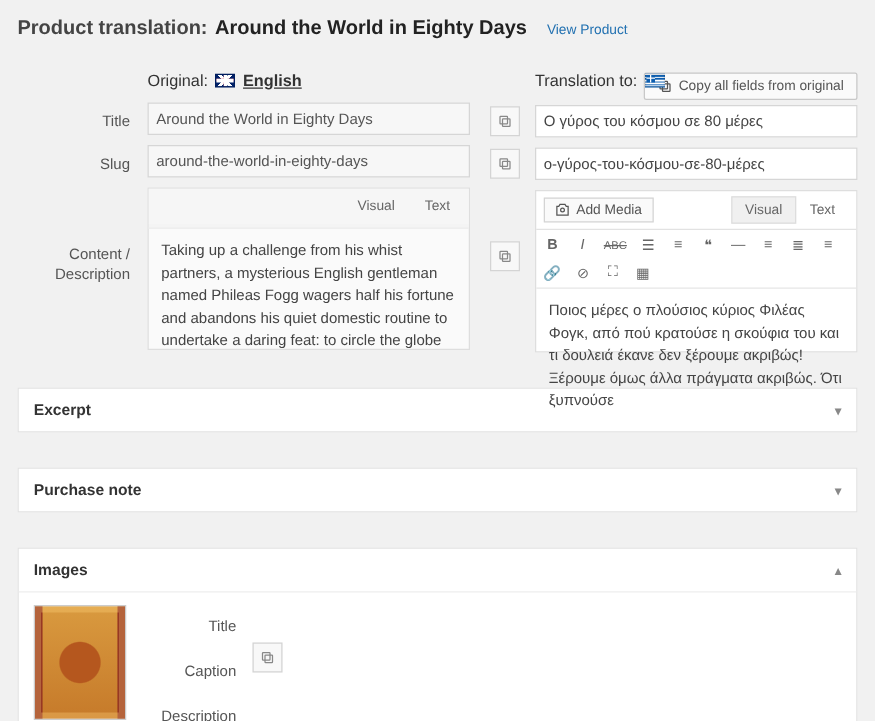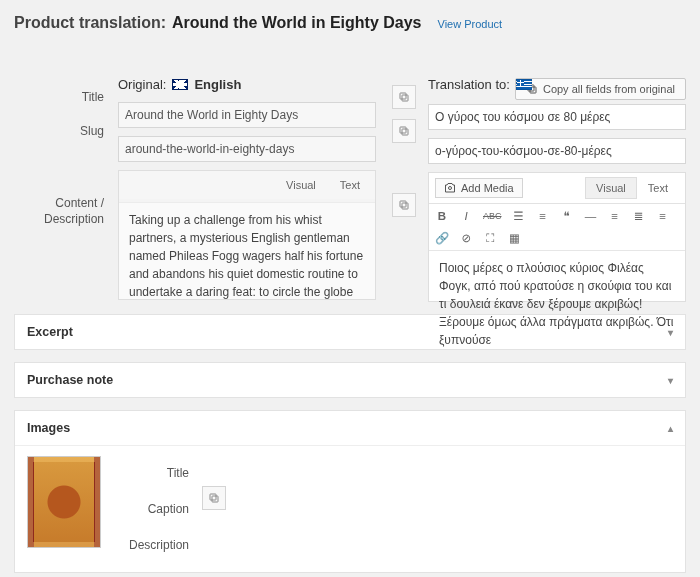--- a/index.html
+++ b/index.html
@@ -10,41 +10,41 @@
     color: #333;
     width: 700px;
   }
   .page { padding: 14px 14px 8px 14px; }
   .header { display: flex; align-items: baseline; gap: 6px; margin-bottom: 22px; }
   .header-title { font-size: 16px; font-weight: 700; color: #444; }
   .header-bold { font-weight: 700; color: #222; }
   .view-link { font-size: 11px; color: #2271b1; margin-left: 10px; cursor: pointer; }
   .main-row { display: flex; gap: 8px; }
   .col-labels { width: 96px; flex-shrink: 0; padding-top: 30px; }
-  .col-side { flex: 1; min-width: 0; margin-top: 20px; }
+  .col-side { flex: 1; min-width: 0; }
   .col-left { margin-right: 4px; }
   .col-mid { width: 32px; flex-shrink: 0; padding-top: 30px; }
   .lang-head { display:flex; align-items:center; gap:6px; font-size:13px; color:#333; margin-bottom: 8px; height:20px; }
   .lang-head .flag { width:16px; height:11px; display:inline-block; border:1px solid rgba(0,0,0,.1); position:relative; overflow:hidden; }
   .flag-gb { background: linear-gradient(#012169,#012169); }
   .flag-gb::before, .flag-gb::after { content:""; position:absolute; inset:0; background:
     linear-gradient(45deg, transparent 42%, #fff 42%, #fff 58%, transparent 58%),
     linear-gradient(-45deg, transparent 42%, #fff 42%, #fff 58%, transparent 58%); }
   .flag-gb::after { background:
     linear-gradient(#fff,#fff) center/100% 3px no-repeat,
     linear-gradient(#fff,#fff) center/3px 100% no-repeat,
     linear-gradient(#c8102e,#c8102e) center/100% 2px no-repeat,
     linear-gradient(#c8102e,#c8102e) center/2px 100% no-repeat; }
   .flag-gr { background:
     repeating-linear-gradient(#0d5eaf 0 1.22px, #fff 1.22px 2.44px); }
   .flag-gr::before { content:""; position:absolute; top:0; left:0; width:7px; height:6px; background:#0d5eaf; }
   .flag-gr::after { content:""; position:absolute; top:0; left:0; width:7px; height:6px; background:
     linear-gradient(#fff,#fff) center/100% 1px no-repeat,
     linear-gradient(#fff,#fff) center/1px 100% no-repeat; }
-  .lang-head .bold { font-weight: 700; }
+  .lang-head .bold { font-weight: 700; text-decoration: underline; }
   .copy-row { display:flex; justify-content:flex-end; margin-bottom:4px; }
   .btn-outline {
     border:1px solid #c8c8c8; background:#fafafa; color:#555;
     font-size:11px; padding:4px 10px; border-radius:2px; cursor:pointer; display:flex; align-items:center; gap:5px;
   }
   .row-field { margin-bottom: 8px; }
   .label { text-align:right; color:#555; font-size:12px; padding-right:6px; }
   .label-block { height: 26px; display:flex; align-items:center; justify-content:flex-end; margin-bottom:8px; }
   .text-input {
     width:100%; height:26px; padding:3px 6px; font-size:12px;
@@ -64,21 +64,21 @@
     padding:5px 6px; border-bottom:1px solid #e6e6e6; display:flex; flex-wrap:wrap; gap:8px 10px;
     color:#666; font-size:11.5px; align-items:center;
   }
   .toolbar span { cursor:pointer; display:inline-flex; align-items:center; justify-content:center; min-width:14px; }
   .editor-body { padding:8px 10px; font-size:12px; line-height:1.5; color:#444; min-height:96px; outline:none; }
   .editor-readonly { background:#fafafa; display:flex; flex-direction:column; }
   .readonly-top { background:#f4f4f4; height:20px; border-bottom:1px solid #ececec; }
   .addmedia { font-size:11px; color:#555; display:flex; align-items:center; gap:5px; border:1px solid #d4d4d4; padding:3px 8px; background:#fafafa; cursor:pointer;text-align:right; }
   .label-multi { text-align:right; color:#555; font-size:12px; padding-right:6px; padding-top:4px; line-height:1.3; }
 
-  .panel { background:#fff; border:1px solid #e2e2e2; margin-top:12px; }
+  .panel { background:#fff; border:1px solid #e2e2e2; margin-top:28px; }
   .panel-head {
     padding:10px 12px; display:flex; justify-content:space-between; align-items:center;
     font-size:12.5px; color:#333; cursor:pointer; font-weight:600;
   }
   .panel-head.collapsed .caret::before { content:"▾"; color:#888; font-size:10px; }
   .panel-head .caret::before { content:"▴"; color:#888; font-size:10px; }
   .panel-body { padding:10px 12px 14px 12px; border-top:1px solid #eee; }
 
   .images-grid { display:flex; gap:10px; }
   .thumb {

